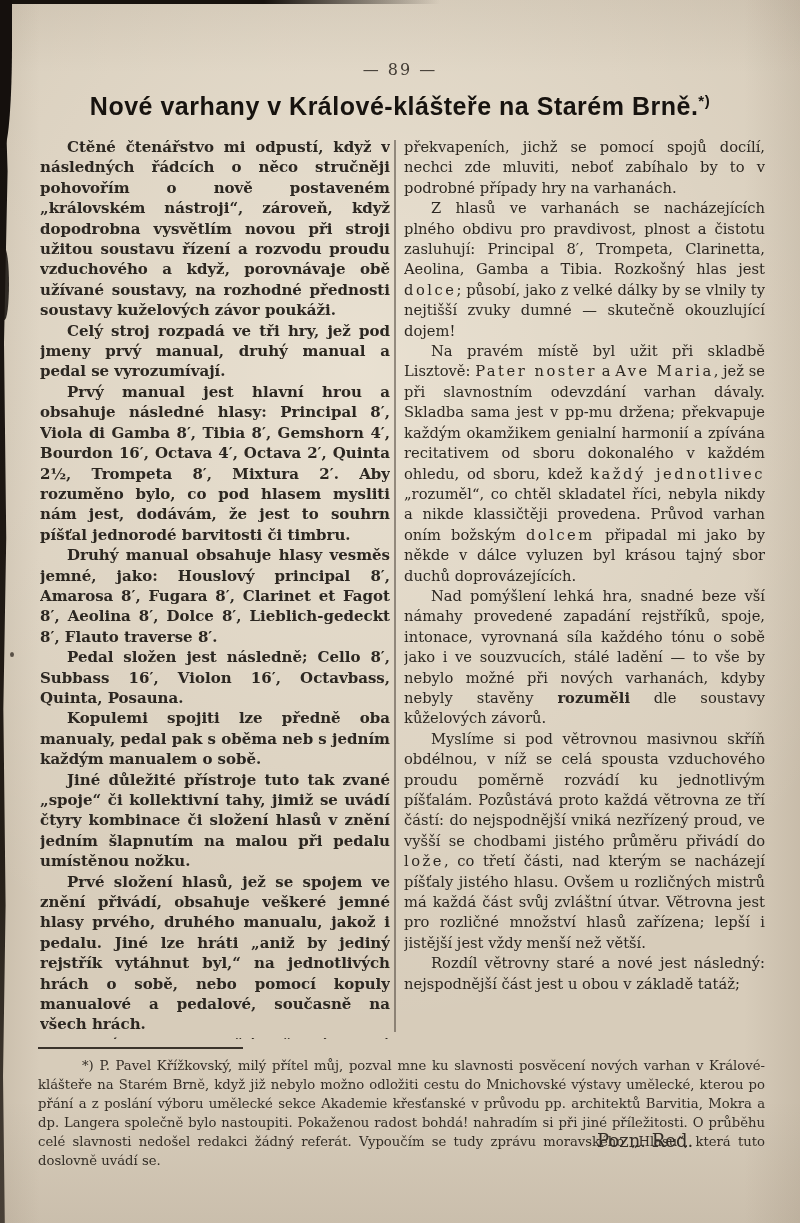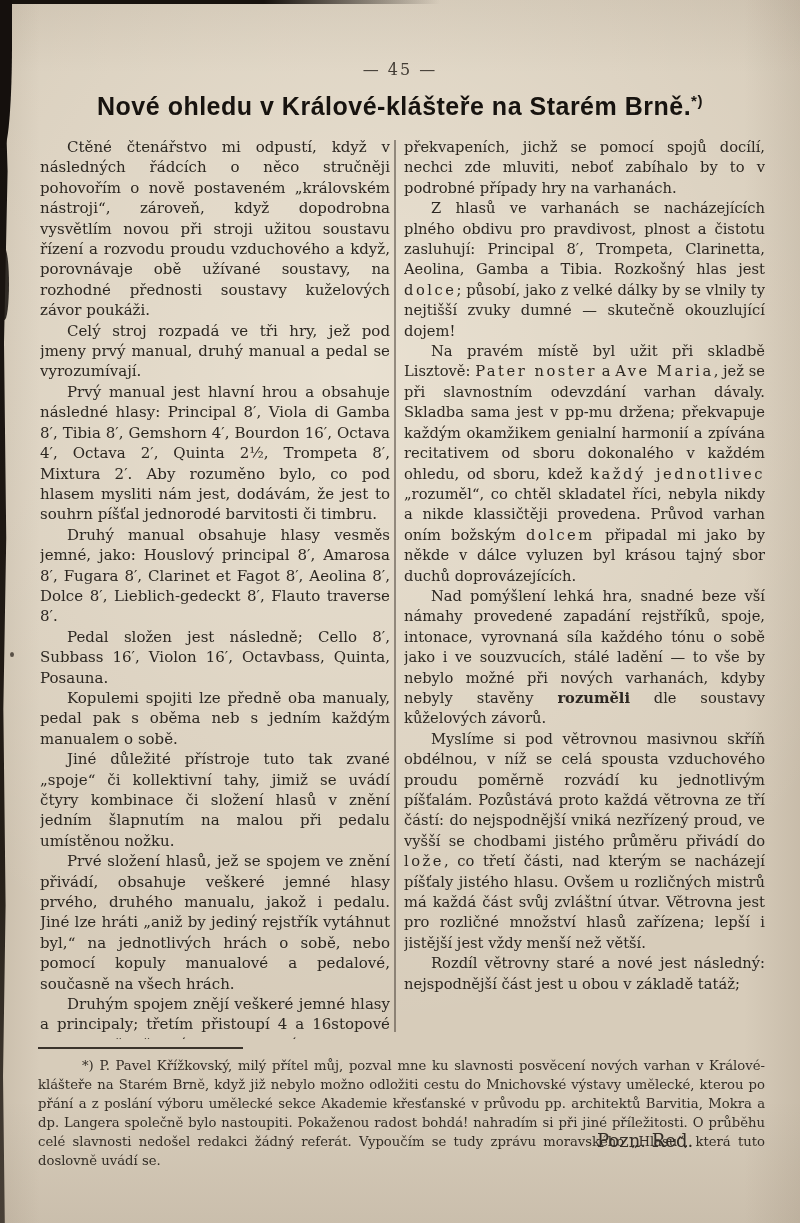--- a/index.html
+++ b/index.html
@@ -27,21 +27,21 @@
 
   .page-number{position:absolute;left:0;top:60px;width:100%;text-align:center;
     font-size:16px;letter-spacing:2px;color:#433d35;}
   .title{position:absolute;left:0;top:92px;width:100%;text-align:center;
     font-family:"Liberation Sans", sans-serif;font-weight:bold;font-size:25px;
     color:#17130f;letter-spacing:0.5px;white-space:nowrap;}
   .title sup{font-size:15px;vertical-align:9px;}
 
   .col{position:absolute;top:137px;height:902px;overflow:hidden;
     font-size:15px;line-height:20.4px;}
-  .col-left{left:40px;width:350px;}
+  .col-left{left:40px;width:350px;font-weight:bold;}
   .col-right{left:404px;width:361px;font-size:14.7px;}
   .para{margin:0;text-indent:27px;text-align:justify;}
   .para.no-indent{text-indent:0;}
   .run-sp{letter-spacing:2.5px;}
   .run-b{font-weight:bold;}
 
   .col-divider{position:absolute;left:394px;top:140px;width:2px;height:892px;
     background:#4f463c;opacity:.55;}
 
   .footnote-rule{position:absolute;left:38px;top:1047px;width:205px;height:2px;background:#3a332b;}
@@ -55,23 +55,23 @@
 <body>
 
 <div class="page">
 
   <div class="edge-top"></div>
   <div class="edge-left-main"></div>
   <div class="edge-left-notch1"></div>
   <div class="edge-left-notch2"></div>
   <div class="speck"></div>
 
-  <div class="page-number">— 45 —</div>
+  <div class="page-number">— 89 —</div>
 
-  <div class="title"><span>Nové ohledu v Králové-klášteře na Starém Brně.</span><sup>*)</sup></div>
+  <div class="title"><span>Nové varhany v Králové-klášteře na Starém Brně.</span><sup>*)</sup></div>
 
   <div class="col col-left">
       <p class="para"><span>Ctěné čtenářstvo mi odpustí, když v následných řádcích o něco stručněji pohovořím o nově postaveném „královském nástroji“, zároveň, když dopodrobna vysvětlím novou při stroji užitou soustavu řízení a rozvodu proudu vzduchového a když, porovnávaje obě užívané soustavy, na rozhodné přednosti soustavy kuželových závor poukáži.</span></p>
       <p class="para"><span>Celý stroj rozpadá ve tři hry, jež pod jmeny prvý manual, druhý manual a pedal se vyrozumívají.</span></p>
       <p class="para"><span>Prvý manual jest hlavní hrou a obsahuje následné hlasy: Principal 8′, Viola di Gamba 8′, Tibia 8′, Gemshorn 4′, Bourdon 16′, Octava 4′, Octava 2′, Quinta 2½, Trompeta 8′, Mixtura 2′. Aby rozuměno bylo, co pod hlasem mysliti nám jest, dodávám, že jest to souhrn píšťal jednorodé barvitosti či timbru.</span></p>
       <p class="para"><span>Druhý manual obsahuje hlasy vesměs jemné, jako: Houslový principal 8′, Amarosa 8′, Fugara 8′, Clarinet et Fagot 8′, Aeolina 8′, Dolce 8′, Lieblich-gedeckt 8′, Flauto traverse 8′.</span></p>
       <p class="para"><span>Pedal složen jest následně; Cello 8′, Subbass 16′, Violon 16′, Octavbass, Quinta, Posauna.</span></p>
       <p class="para"><span>Kopulemi spojiti lze předně oba manualy, pedal pak s oběma neb s jedním každým manualem o sobě.</span></p>
       <p class="para"><span>Jiné důležité přístroje tuto tak zvané „spoje“ či kollektivní tahy, jimiž se uvádí čtyry kombinace či složení hlasů v znění jedním šlapnutím na malou při pedalu umístěnou nožku.</span></p>
       <p class="para"><span>Prvé složení hlasů, jež se spojem ve znění přivádí, obsahuje veškeré jemné hlasy prvého, druhého manualu, jakož i pedalu. Jiné lze hráti „aniž by jediný rejstřík vytáhnut byl,“ na jednotlivých hrách o sobě, nebo pomocí kopuly manualové a pedalové, současně na všech hrách.</span></p>

